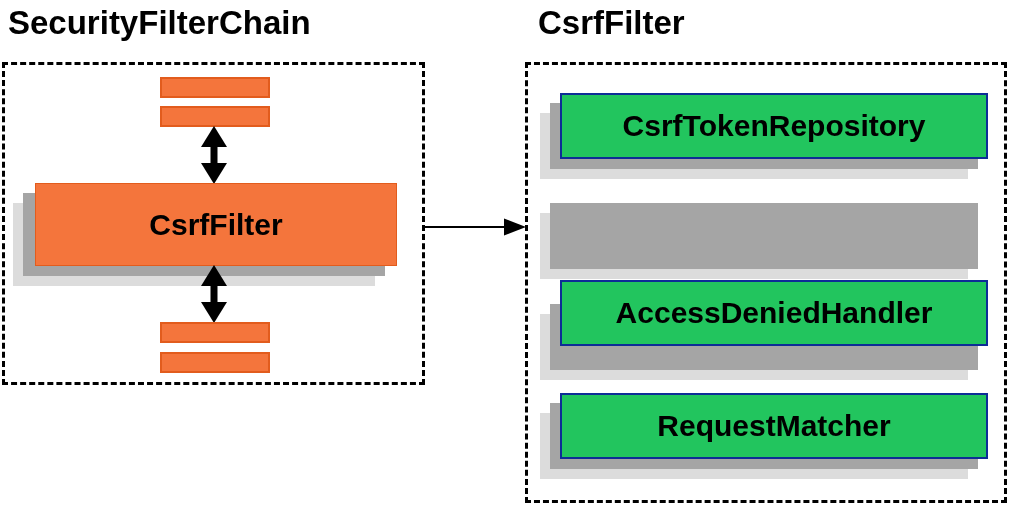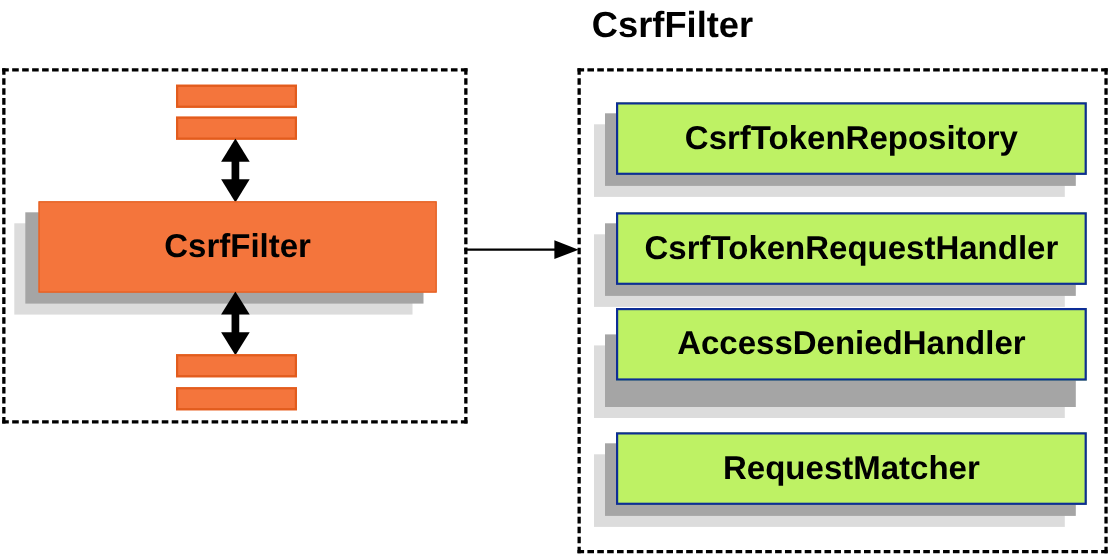--- a/index.html
+++ b/index.html
@@ -56,37 +56,38 @@
     justify-content: center;
     font-size: 30px;
     font-weight: bold;
     color: #000000;
   }
   .blue-node {
     position: absolute;
     left: 560px;
     width: 428px;
     height: 66px;
-    background: #bef264;
+    background: #22c55e;
     border: 2px solid #0d2d96;
     box-sizing: border-box;
     display: flex;
     align-items: center;
     justify-content: center;
     font-size: 30px;
     font-weight: bold;
     color: #000000;
   }
   .arrow-svg { position: absolute; }
 </style>
 </head>
 <body>
 
 <div class="canvas">
 
+  <div class="title" style="left:8px; top:4px;">SecurityFilterChain</div>
   <div class="title" style="left:538px; top:4px;">CsrfFilter</div>
 
   <div class="dashed-box" style="left:2px; top:62px; width:423px; height:323px;"></div>
 
   <div class="orange-bar" style="left:160px; top:77px;"></div>
   <div class="orange-bar" style="left:160px; top:106px;"></div>
 
   <svg class="arrow-svg" style="left:200px; top:126px;" width="28" height="58" viewBox="0 0 28 58">
     <polygon points="14,0 1,21 27,21" fill="#000000"></polygon>
     <rect x="10.5" y="18" width="7" height="22" fill="#000000"></rect>
@@ -117,23 +118,20 @@
   <div class="dashed-box" style="left:525px; top:62px; width:482px; height:441px;"></div>
 
   <div class="shadow light" style="left:540px; top:113px; width:428px; height:66px;"></div>
   <div class="shadow dark" style="left:550px; top:103px; width:428px; height:66px;"></div>
   <div class="blue-node" style="top:93px;">
     <span>CsrfTokenRepository</span>
   </div>
 
   <div class="shadow light" style="left:540px; top:213px; width:428px; height:66px;"></div>
   <div class="shadow dark" style="left:550px; top:203px; width:428px; height:66px;"></div>
-  <div class="blue-node" style="top:193px;">
-    <span>CsrfTokenRequestHandler</span>
-  </div>
 
   <div class="shadow light" style="left:540px; top:314px; width:428px; height:66px;"></div>
   <div class="shadow dark" style="left:550px; top:304px; width:428px; height:66px;"></div>
   <div class="blue-node" style="top:280px;">
     <span>AccessDeniedHandler</span>
   </div>
 
   <div class="shadow light" style="left:540px; top:413px; width:428px; height:66px;"></div>
   <div class="shadow dark" style="left:550px; top:403px; width:428px; height:66px;"></div>
   <div class="blue-node" style="top:393px;">

